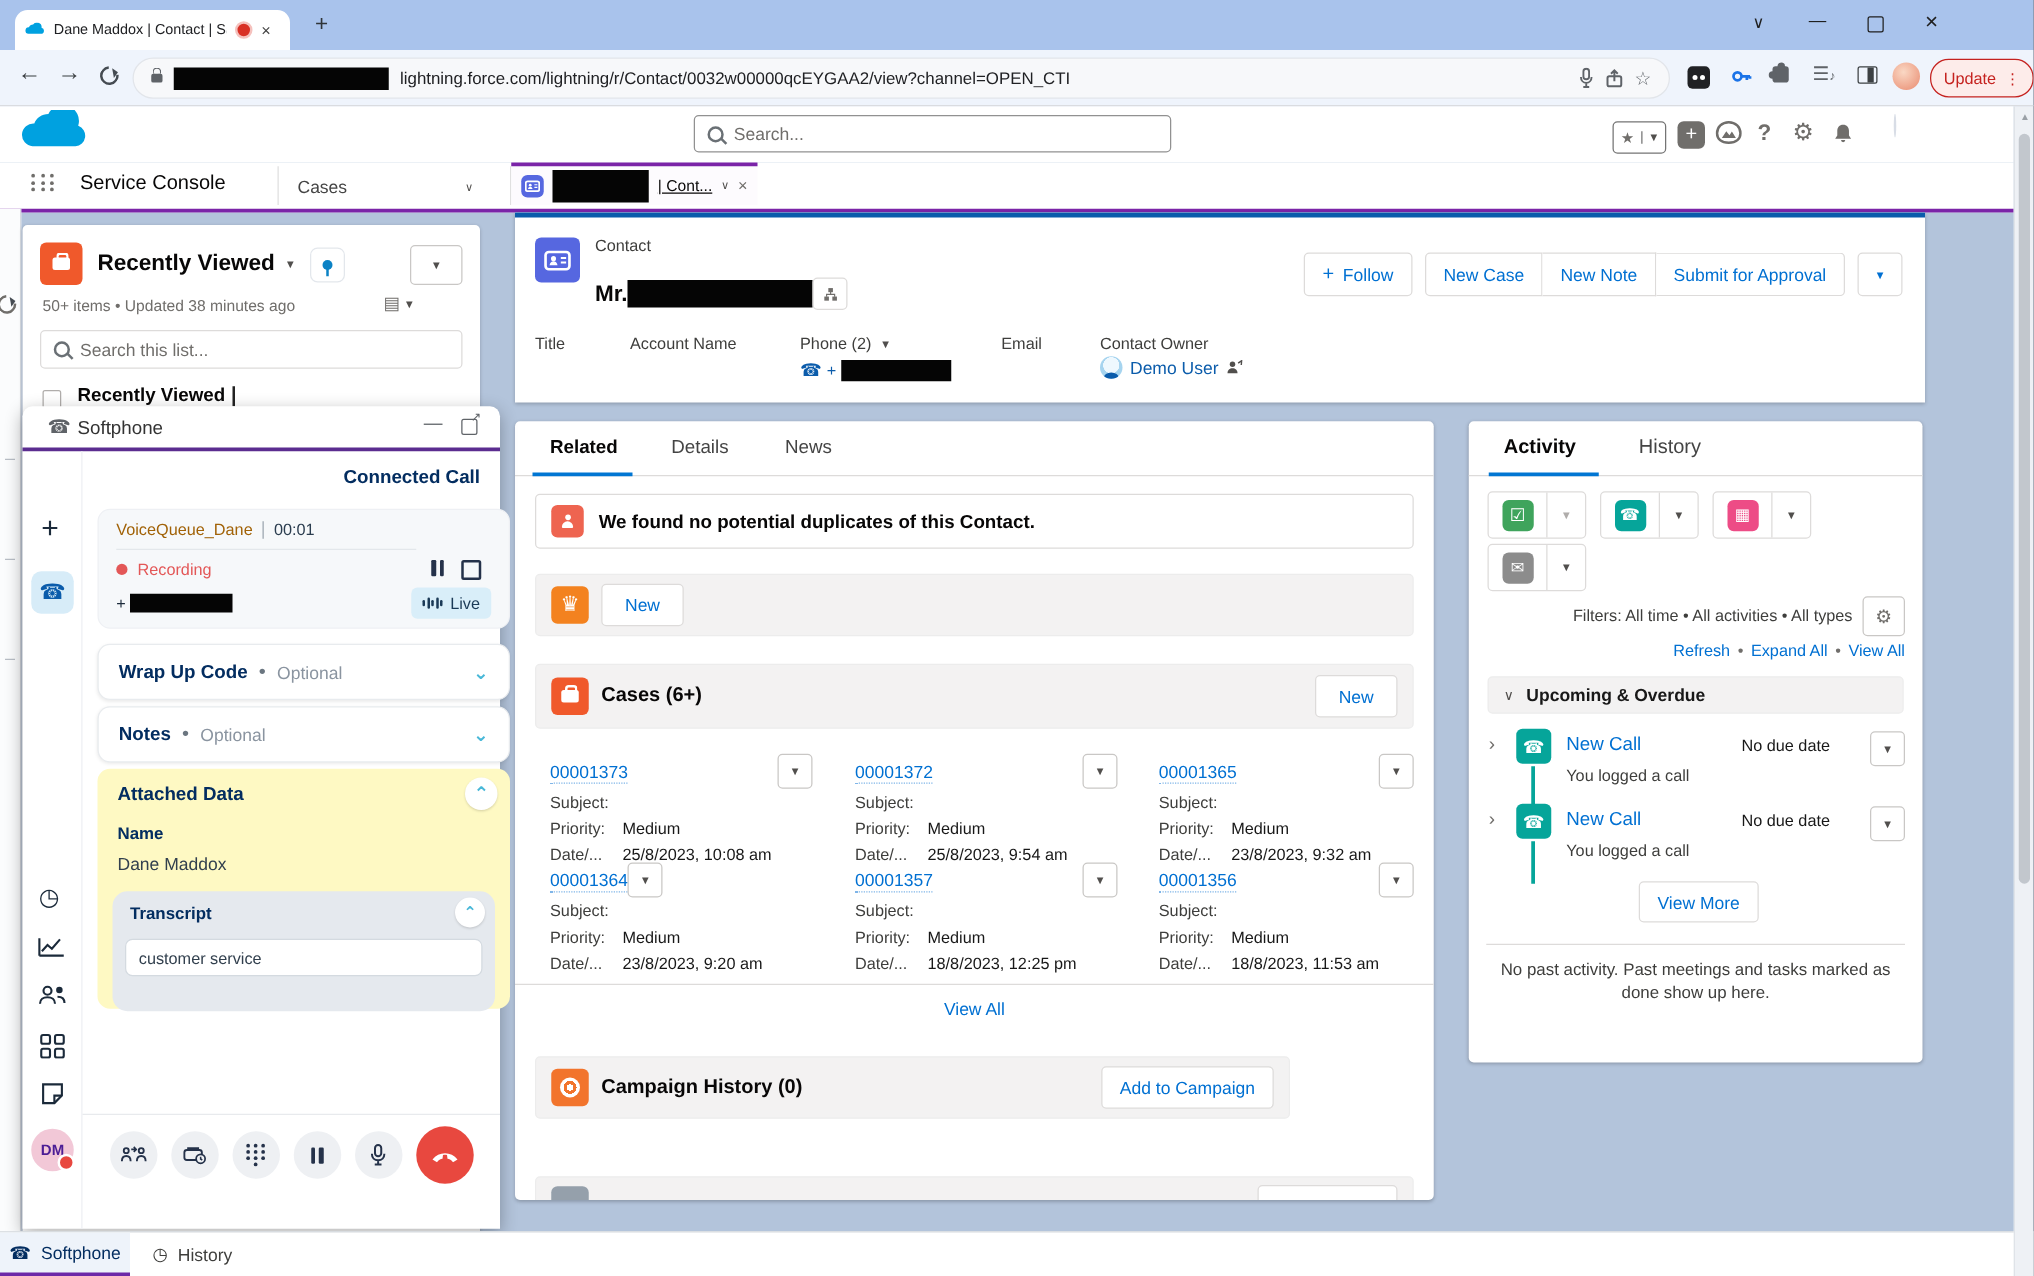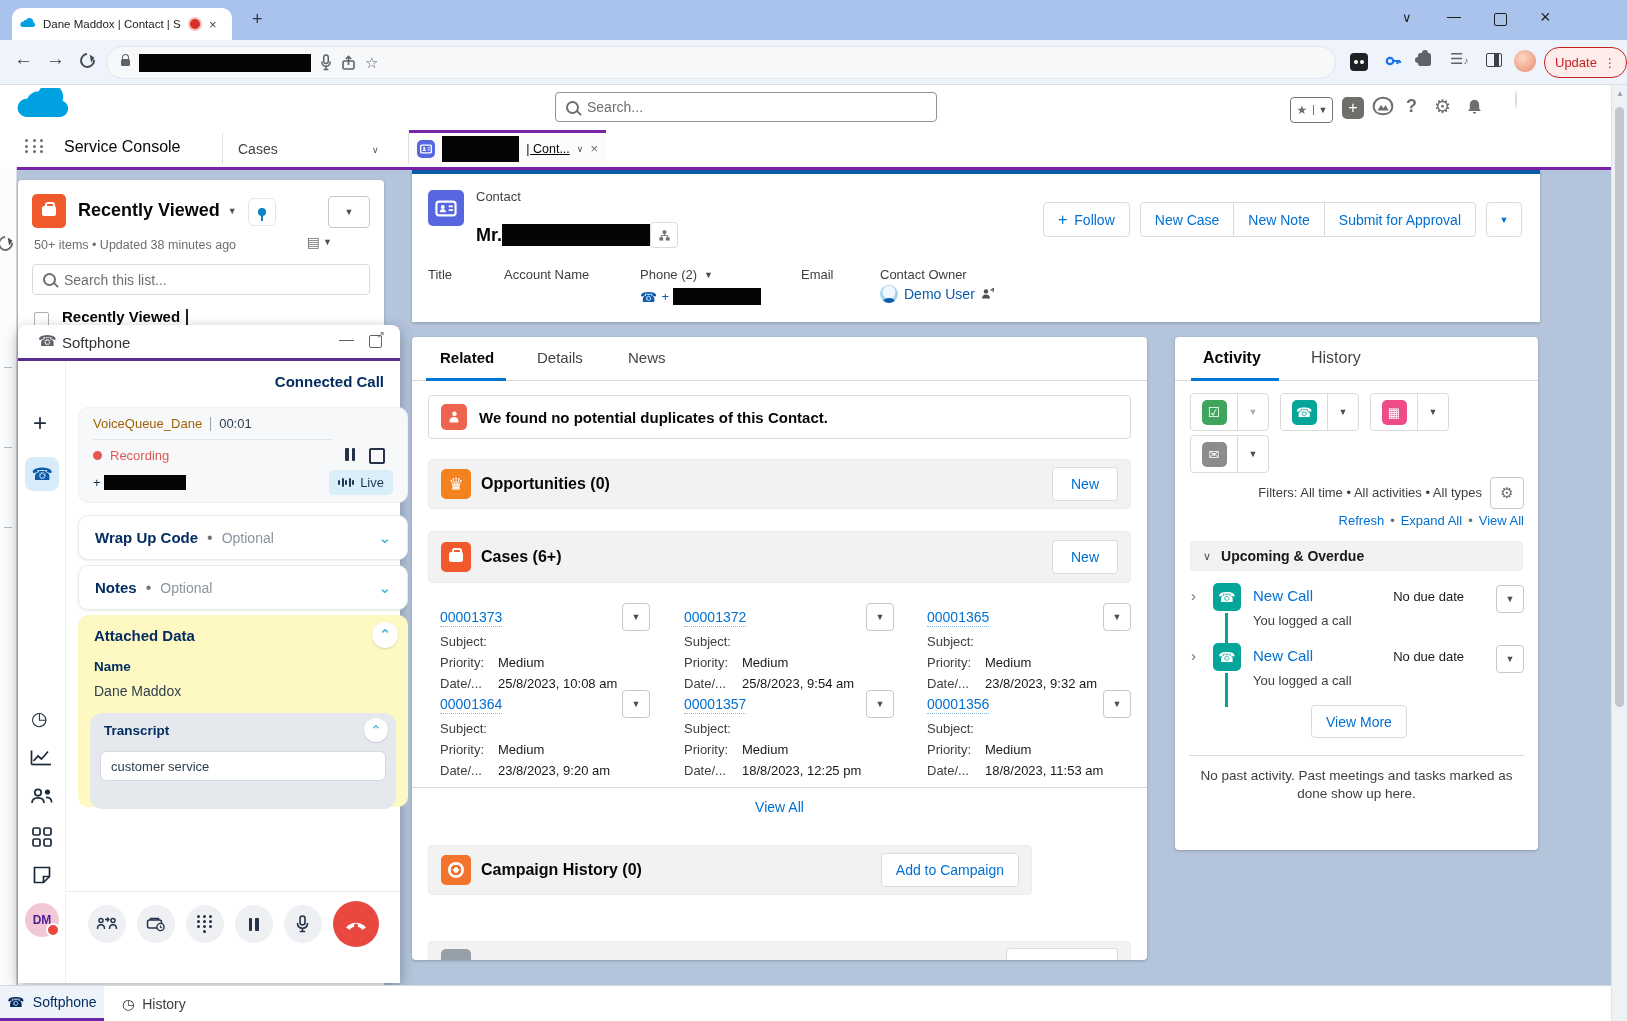--- a/index.html
+++ b/index.html
@@ -71,20 +71,21 @@
   <span class="abs" style="left:1540px;top:7px;font-size:18px;color:#1f1f1f">×</span>
 
   
   <div class="abs" style="left:0;top:40px;width:1627px;height:45px;background:#eff4fc;border-bottom:1px solid #dadce0;box-sizing:border-box"></div>
   <span class="abs" style="left:14px;top:48px;font-size:19px;color:#3c4043">←</span>
   <span class="abs" style="left:46px;top:48px;font-size:19px;color:#3c4043">→</span>
   <span class="abs reload" style="left:80px;top:53px"></span>
   <div class="abs fx" style="left:106px;top:46px;width:1230px;height:33px;background:#f7f8fa;border:1px solid #e2e5ea;border-radius:17px;padding:0 14px;gap:9px;box-sizing:border-box">
     <span class="lock"></span>
     <span class="redact" style="width:172px;height:18px"></span>
+    <span style="font-size:13.5px;color:#202124;white-space:nowrap;overflow:hidden;flex:1">lightning.force.com/lightning/r/Contact/0032w00000qcEYGAA2/view?channel=OPEN_CTI</span>
     <span>
         <svg width="12" height="17" viewBox="0 0 12 18">
           <rect x="3.6" y="1" width="4.8" height="9" rx="2.4" stroke="#5f6368" fill="none" stroke-width="1.6"></rect>
           <path d="M1.5 8c0 3 2 5 4.5 5s4.5-2 4.5-5M6 13v3M3.5 16.5h5" stroke="#5f6368" stroke-width="1.6" fill="none"></path>
         </svg>
       </span>
     <span>
         <svg width="15" height="16" viewBox="0 0 15 16">
           <rect x="2" y="6" width="11" height="8" rx="1.5" fill="none" stroke="#5f6368" stroke-width="1.6"></rect>
           <path d="M7.5 10V1.6M4.8 4L7.5 1.3 10.2 4" stroke="#5f6368" stroke-width="1.6" fill="none"></path>
@@ -294,21 +295,20 @@
 
     <div class="abs fx" style="left:16px;top:58px;width:703px;height:44px;border:1px solid #dddbda;border-radius:4px;padding:0 12px;gap:12px;box-sizing:border-box">
       <span class="sqicon" style="width:26px;height:26px;background:#ee6450">
           <span class="person" style="transform:scale(.9)"></span>
         </span>
       <b style="font-size:15px;color:#080707">We found no potential duplicates of this Contact.</b>
     </div>
 
     <div class="abs bar" style="left:16px;top:122px;width:703px;height:50px;box-sizing:border-box">
       <span class="sqicon" style="width:30px;height:30px;background:#f3821f;font-size:17px">♛</span>
-      <b style="font-size:16px;color:#080707;flex:1">Opportunities (0)</b>
       <span class="btn" style="height:32px;padding:0 18px">New</span>
     </div>
 
     <div class="abs bar" style="left:16px;top:194px;width:703px;height:52px;box-sizing:border-box">
       <span class="sqicon" style="width:30px;height:30px;background:#f0592b">
           <span class="brief"></span>
         </span>
       <b style="font-size:16px;color:#080707;flex:1">Cases (6+)</b>
       <span class="btn" style="height:32px;padding:0 18px">New</span>
     </div>
@@ -365,21 +365,21 @@
           <span class="k">Priority:</span>
           <span>Medium</span>
         </div>
       <div class="tile-line">
           <span class="k">Date/...</span>
           <span>23/8/2023, 9:32 am</span>
         </div>
     </div>
 
     <div class="abs" style="left:28px;top:353px;width:210px">
-      <div class="fx" style="justify-content:space-between">
+      <div class="fx" style="">
           <a class="caselink">00001364</a>
           <span class="dd">
             <span class="caret">▼</span>
           </span>
         </div>
       <div class="tile-line">
           <span class="k">Subject:</span>
         </div>
       <div class="tile-line">
           <span class="k">Priority:</span>

